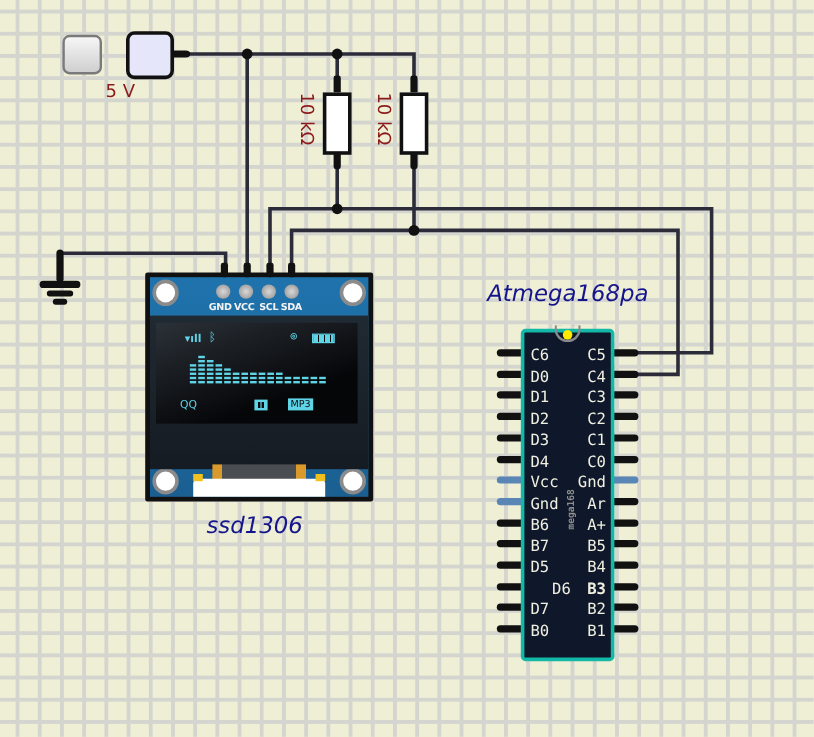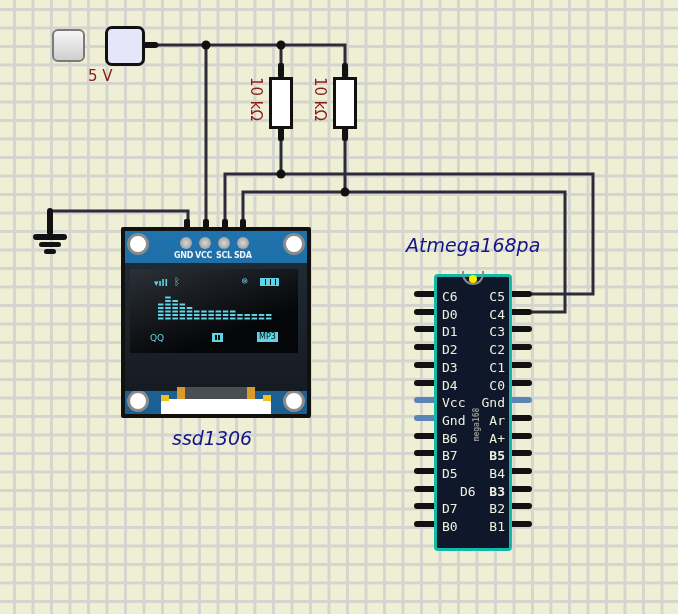--- a/index.html
+++ b/index.html
@@ -196,21 +196,21 @@
               <rect x="108" y="24.5" width="5.5" height="2" fill="#5fd4e6"></rect>
               <rect x="108" y="21" width="5.5" height="2" fill="#5fd4e6"></rect>
             </g>
           </svg>
 
         <span style="position:absolute;left:20px;top:64px;color:#5fd4e6;font-size:9px;">QQ</span>
         <div style="position:absolute;left:82px;top:64px;width:11px;height:9px;background:#5fd4e6;">
           <div style="position:absolute;left:3px;top:2px;width:2px;height:5px;background:#0a0d10;"></div>
           <div style="position:absolute;left:6px;top:2px;width:2px;height:5px;background:#0a0d10;"></div>
         </div>
-        <span style="position:absolute;left:127px;top:63px;background:#5fd4e6;color:#0a0d10;font-size:8px;padding:0 2px;line-height:10px;">MP3</span>
+        <span style="position:absolute;left:110px;top:63px;background:#5fd4e6;color:#0a0d10;font-size:8px;padding:0 2px;line-height:10px;">MP3</span>
       </div>
     </div>
 
     <div style="position:absolute;left:52px;top:156px;width:78px;height:13px;background:linear-gradient(to right,#d99a2b 0 8px,#4a4d52 8px calc(100% - 8px),#d99a2b calc(100% - 8px));"></div>
     <div style="position:absolute;left:36px;top:168px;width:110px;height:15px;background:#fff;border-radius:4px 4px 0 0;"></div>
     <div style="position:absolute;left:36px;top:164px;width:8px;height:6px;background:#f0c020;"></div>
     <div style="position:absolute;left:138px;top:164px;width:8px;height:6px;background:#f0c020;"></div>
   </div>
 
   <div style="position:absolute;left:63px;top:-8px;width:6px;height:12px;background:#111;border-radius:2px;"></div>
@@ -277,20 +277,20 @@
   <div id="lbl-right" style="position:absolute;right:4px;top:11px;text-align:right;">
       <div class="pin-lbl" style="position: relative;">C5</div>
       <div class="pin-lbl" style="position: relative;">C4</div>
       <div class="pin-lbl" style="position: relative;">C3</div>
       <div class="pin-lbl" style="position: relative;">C2</div>
       <div class="pin-lbl" style="position: relative;">C1</div>
       <div class="pin-lbl" style="position: relative;">C0</div>
       <div class="pin-lbl" style="position: relative;">Gnd</div>
       <div class="pin-lbl" style="position: relative;">Ar</div>
       <div class="pin-lbl" style="position: relative;">A+</div>
-      <div class="pin-lbl" style="position: relative; font-weight: bold;">B5</div>
+      <div class="pin-lbl" style="position: relative;">B5</div>
       <div class="pin-lbl" style="position: relative;">B4</div>
       <div class="pin-lbl" style="position: relative; font-weight: bold;">B3</div>
       <div class="pin-lbl" style="position: relative;">B2</div>
       <div class="pin-lbl" style="position: relative;">B1</div>
     </div>
   <div style="position:absolute;left:20px;top:143px;transform:rotate(-90deg);transform-origin:center;width:38px;text-align:center;font-family:'DejaVu Sans Mono',monospace;font-size:8px;color:#8e8e8e;font-weight:bold;">mega168</div>
 </div>
 
 </body></html>

